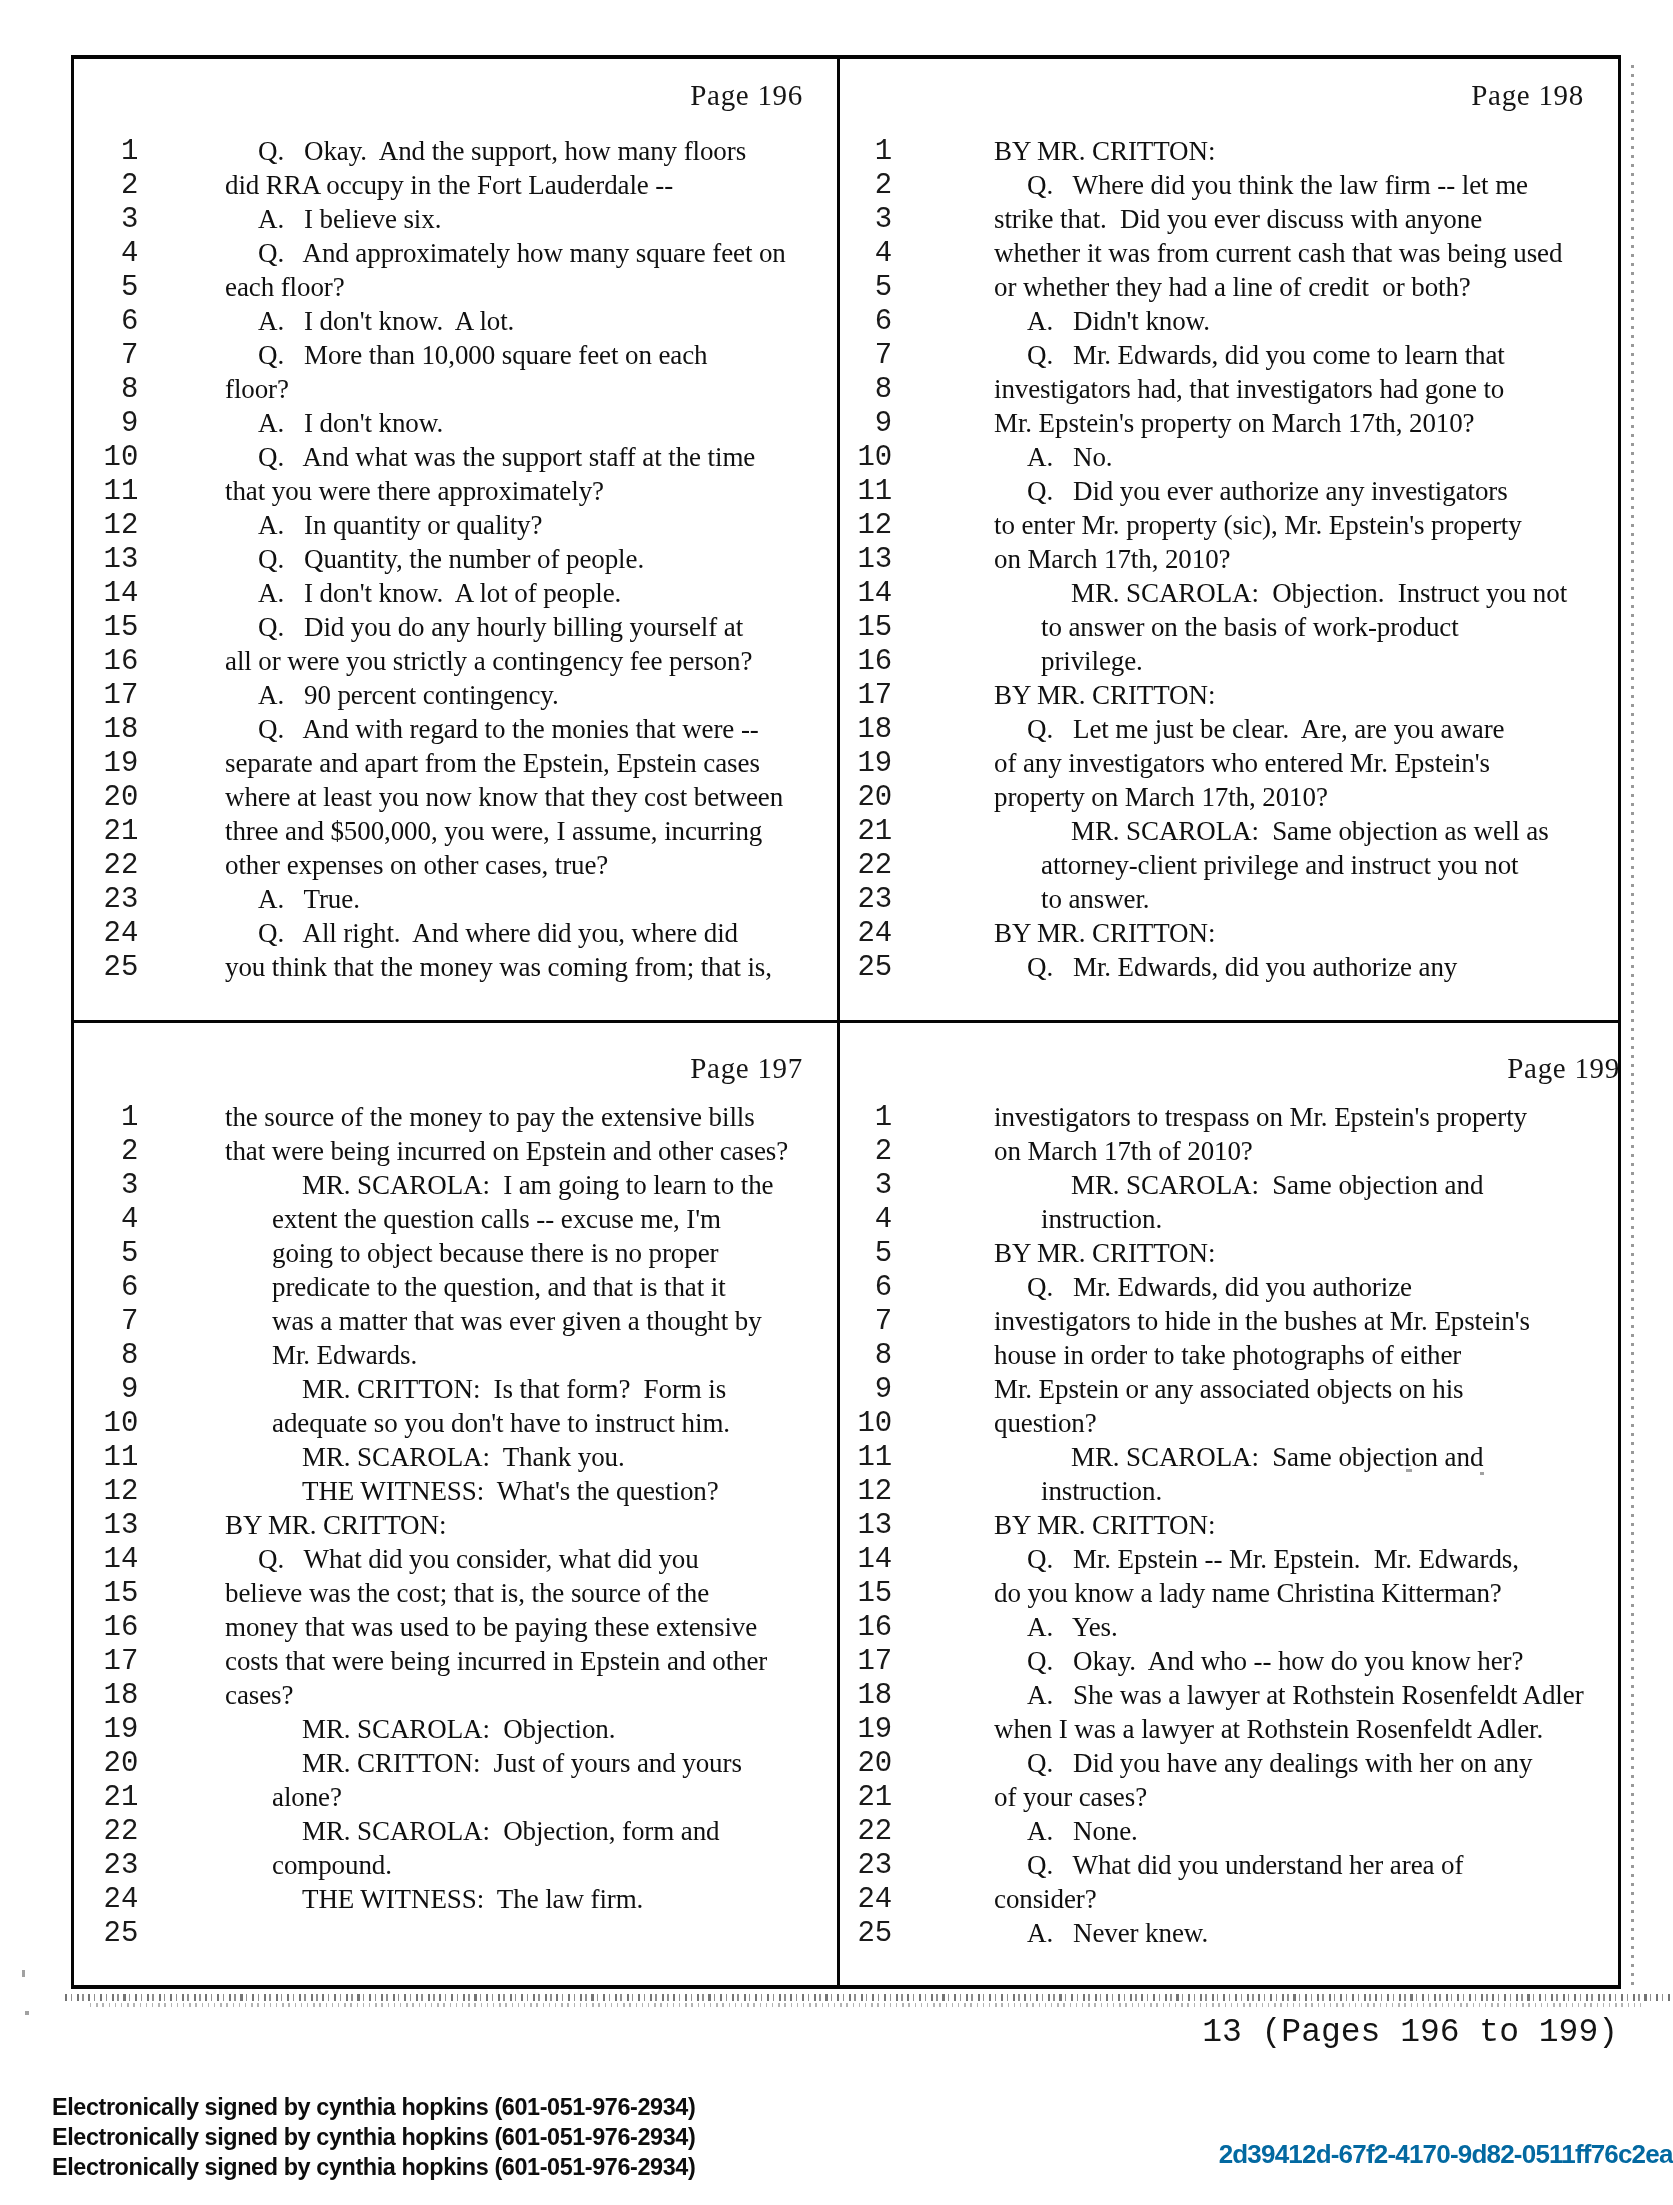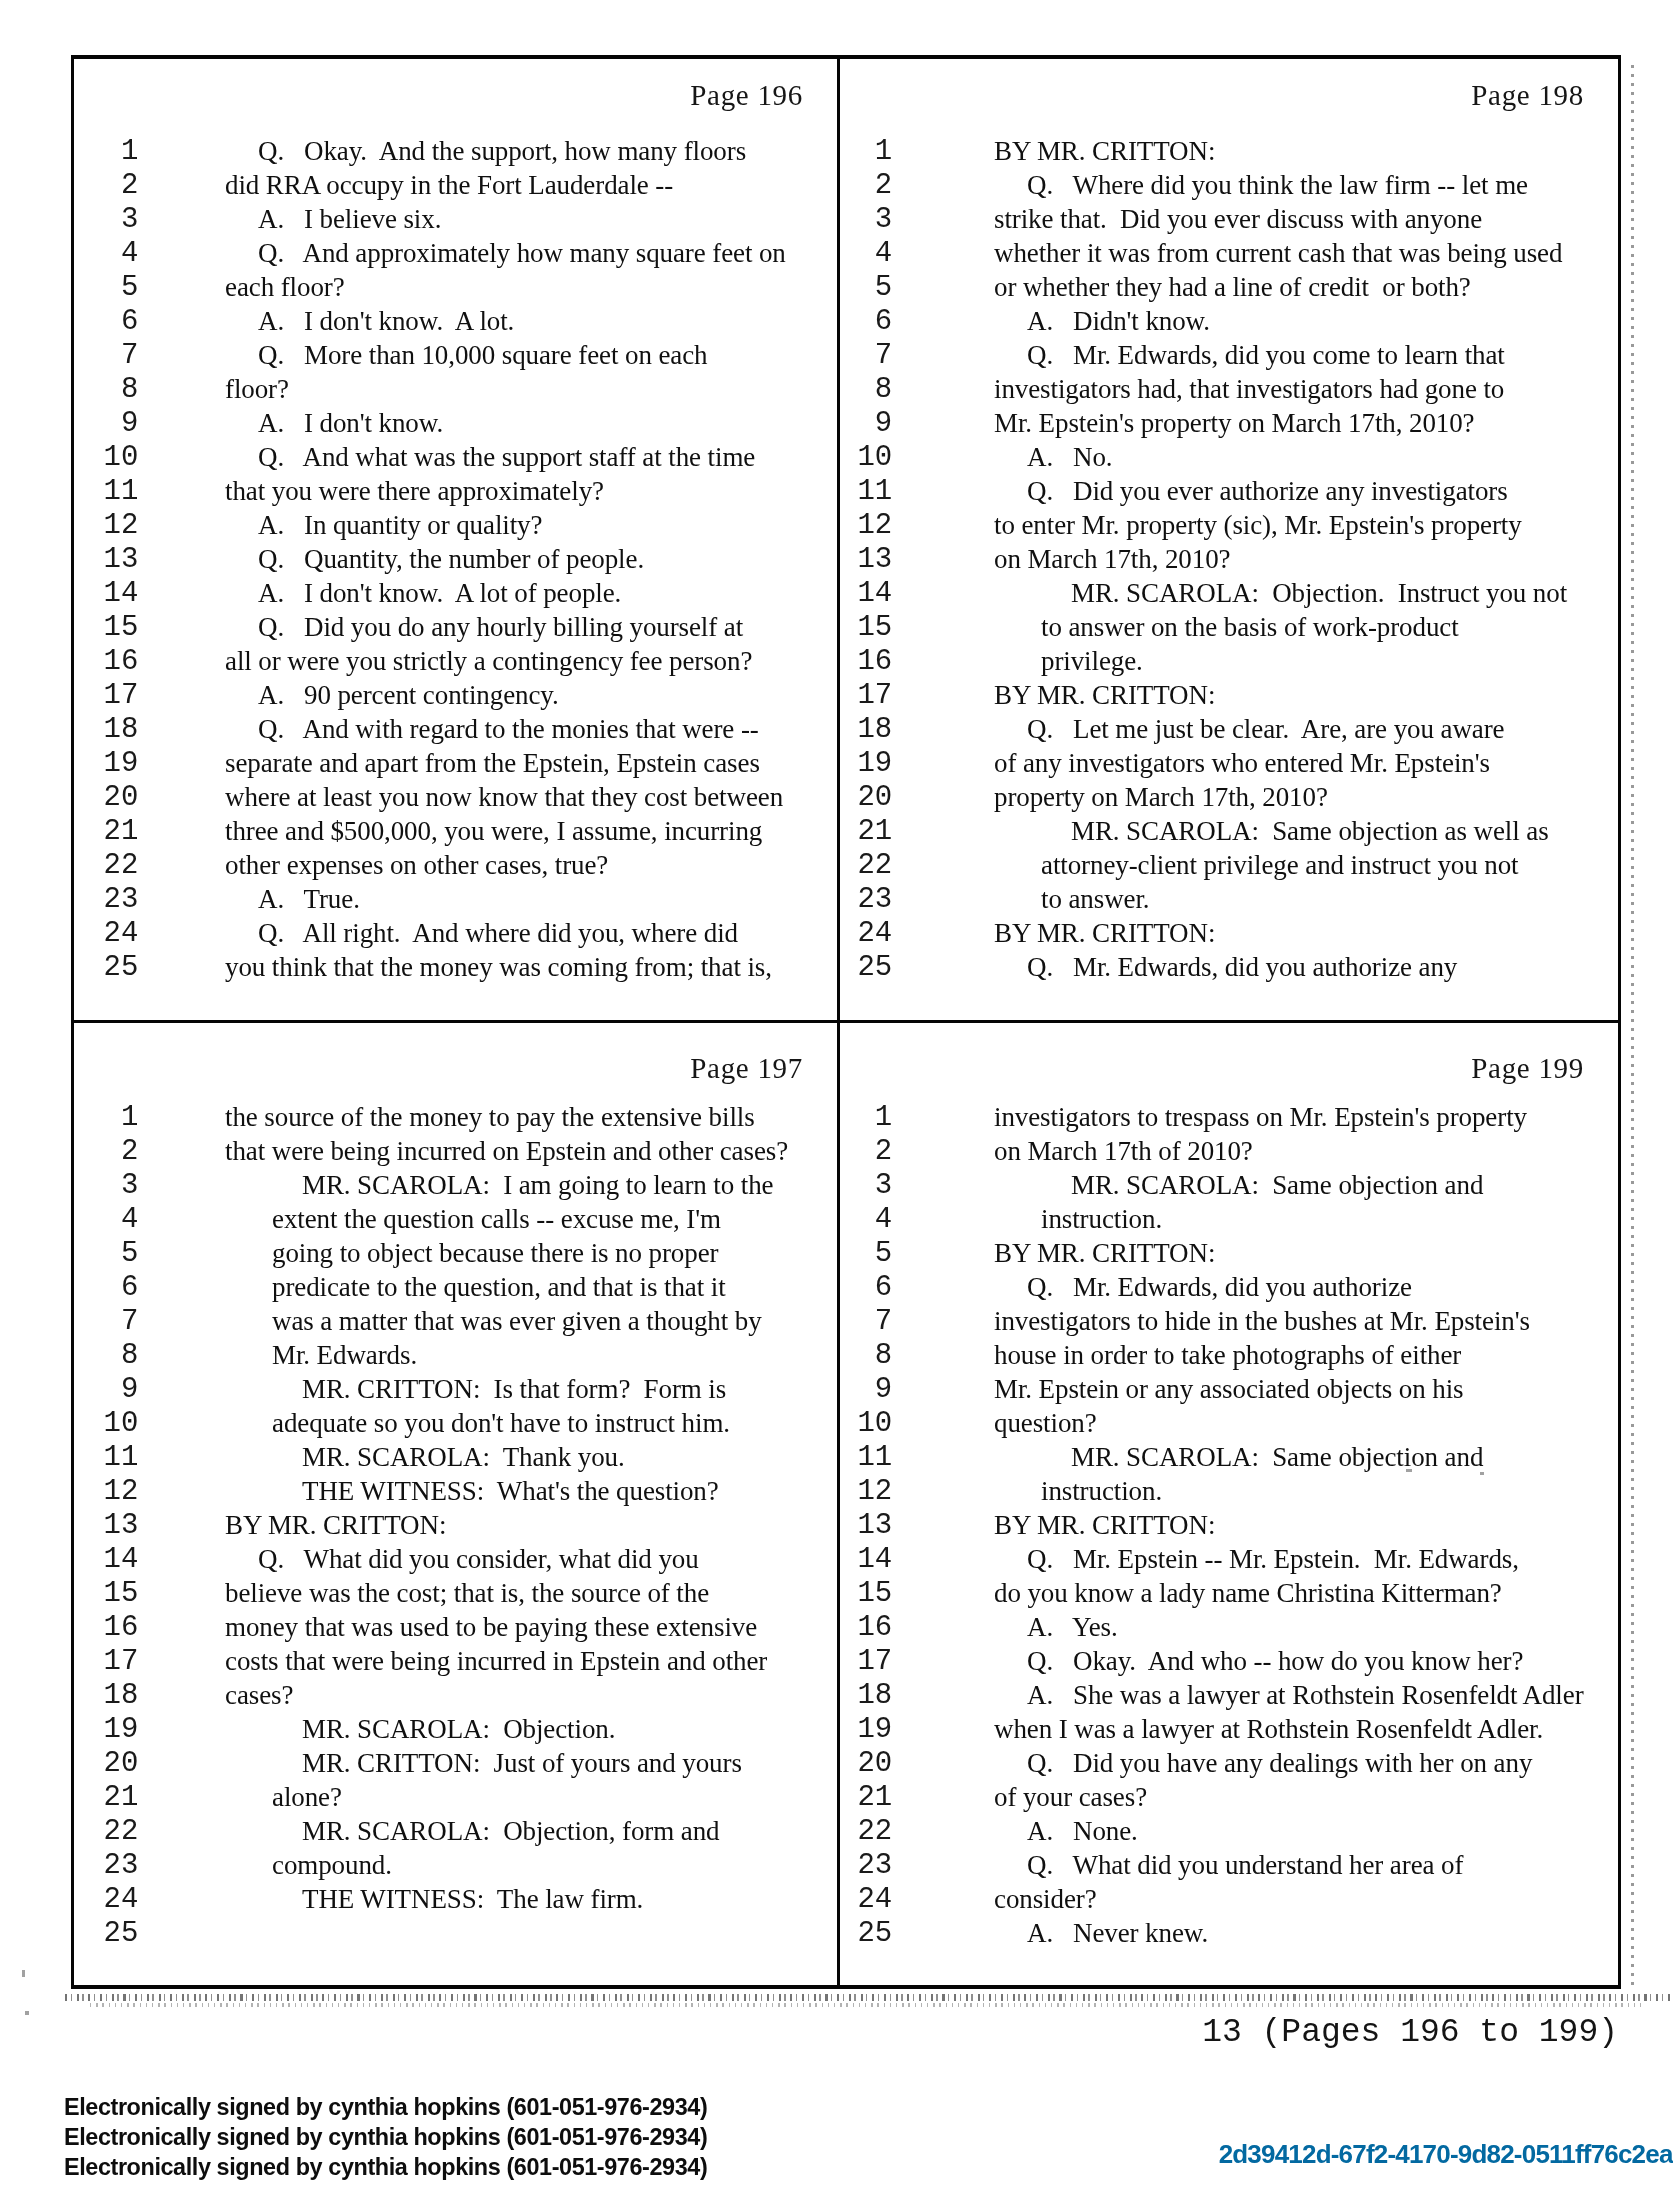--- a/index.html
+++ b/index.html
@@ -11,21 +11,21 @@
          border-top:4.8px solid #050505;border-left:3.4px solid #050505;
          border-right:3.4px solid #050505;border-bottom:4.8px solid #050505;}
   .divider-v{position:absolute;left:837px;top:55px;width:2.8px;height:1934px;background:#050505;}
   .divider-h{position:absolute;left:71px;top:1020px;width:1550px;height:2.8px;background:#050505;}
 
   
   .quad{position:absolute;}
   .q-tl{left:71px;top:60px;width:766px;height:958px;}
   .q-tr{left:840px;top:60px;width:778px;height:958px;}
   .q-bl{left:71px;top:1023px;width:766px;height:962px;}
-  .q-br{left:840px;top:1023px;width:778px;height:962px;}
+  .q-br{left:840px;top:1023px;width:778px;height:962px;padding-left:36px;}
 
   .page-header{position:absolute;right:34px;font-family:Liberation Serif, serif;
                font-size:29px;letter-spacing:0.7px;color:#161616;white-space:pre;}
   .q-top .page-header{top:19.3px;}
   .q-bot .page-header{top:29px;}
 
   .lines{position:absolute;left:0;right:0;}
   .q-top .lines{top:74px;}
   .q-bot .lines{top:77px;}
 
@@ -35,21 +35,21 @@
   .q-right .num{left:-2.8px;}
   .txt{position:absolute;top:2.1px;font-family:"Liberation Serif",serif;font-size:27px;
        white-space:pre;color:#101010;letter-spacing:-0.1px;}
   .i0{left:154px;} .i1{left:187px;} .i2{left:231px;} .i3{left:201px;}
 
   
   .page-count{position:absolute;top:2014px;right:56px;font-family:"Liberation Mono",monospace;
               font-size:33px;color:#141414;white-space:pre;}
   .signatures{position:absolute;left:52px;top:2092px;}
   .sig-line{font-family:"Liberation Sans",sans-serif;font-weight:bold;font-size:23.4px;
-            letter-spacing:-0.4px;line-height:30px;color:#0d0d0d;white-space:pre;margin-left:12px;}
+            letter-spacing:-0.4px;line-height:30px;color:#0d0d0d;white-space:pre;}
   .doc-id{position:absolute;right:1.4px;top:2139px;font-family:"Liberation Sans",sans-serif;
           font-weight:bold;font-size:26px;letter-spacing:-0.8px;color:#0369a1;white-space:pre;margin-left:37px;}
 
   
   .noise-bottom{position:absolute;left:65px;top:1994px;width:1608px;height:6.9px;opacity:.55;
     background:repeating-linear-gradient(90deg,#000 0 2.1px,transparent 2.1px 5.5px,#333 5.5px 6.9px,transparent 6.9px 11.7px);}
   .noise-bottom2{position:absolute;left:90px;top:2003px;width:1551px;height:4.1px;opacity:.3;
     background:repeating-linear-gradient(90deg,#000 0 1.4px,transparent 1.4px 6.2px);}
   .noise-right{position:absolute;left:1631px;top:65px;width:2.8px;height:1923px;opacity:.4;
     background:repeating-linear-gradient(180deg,#000 0 3.4px,transparent 3.4px 9px);}

